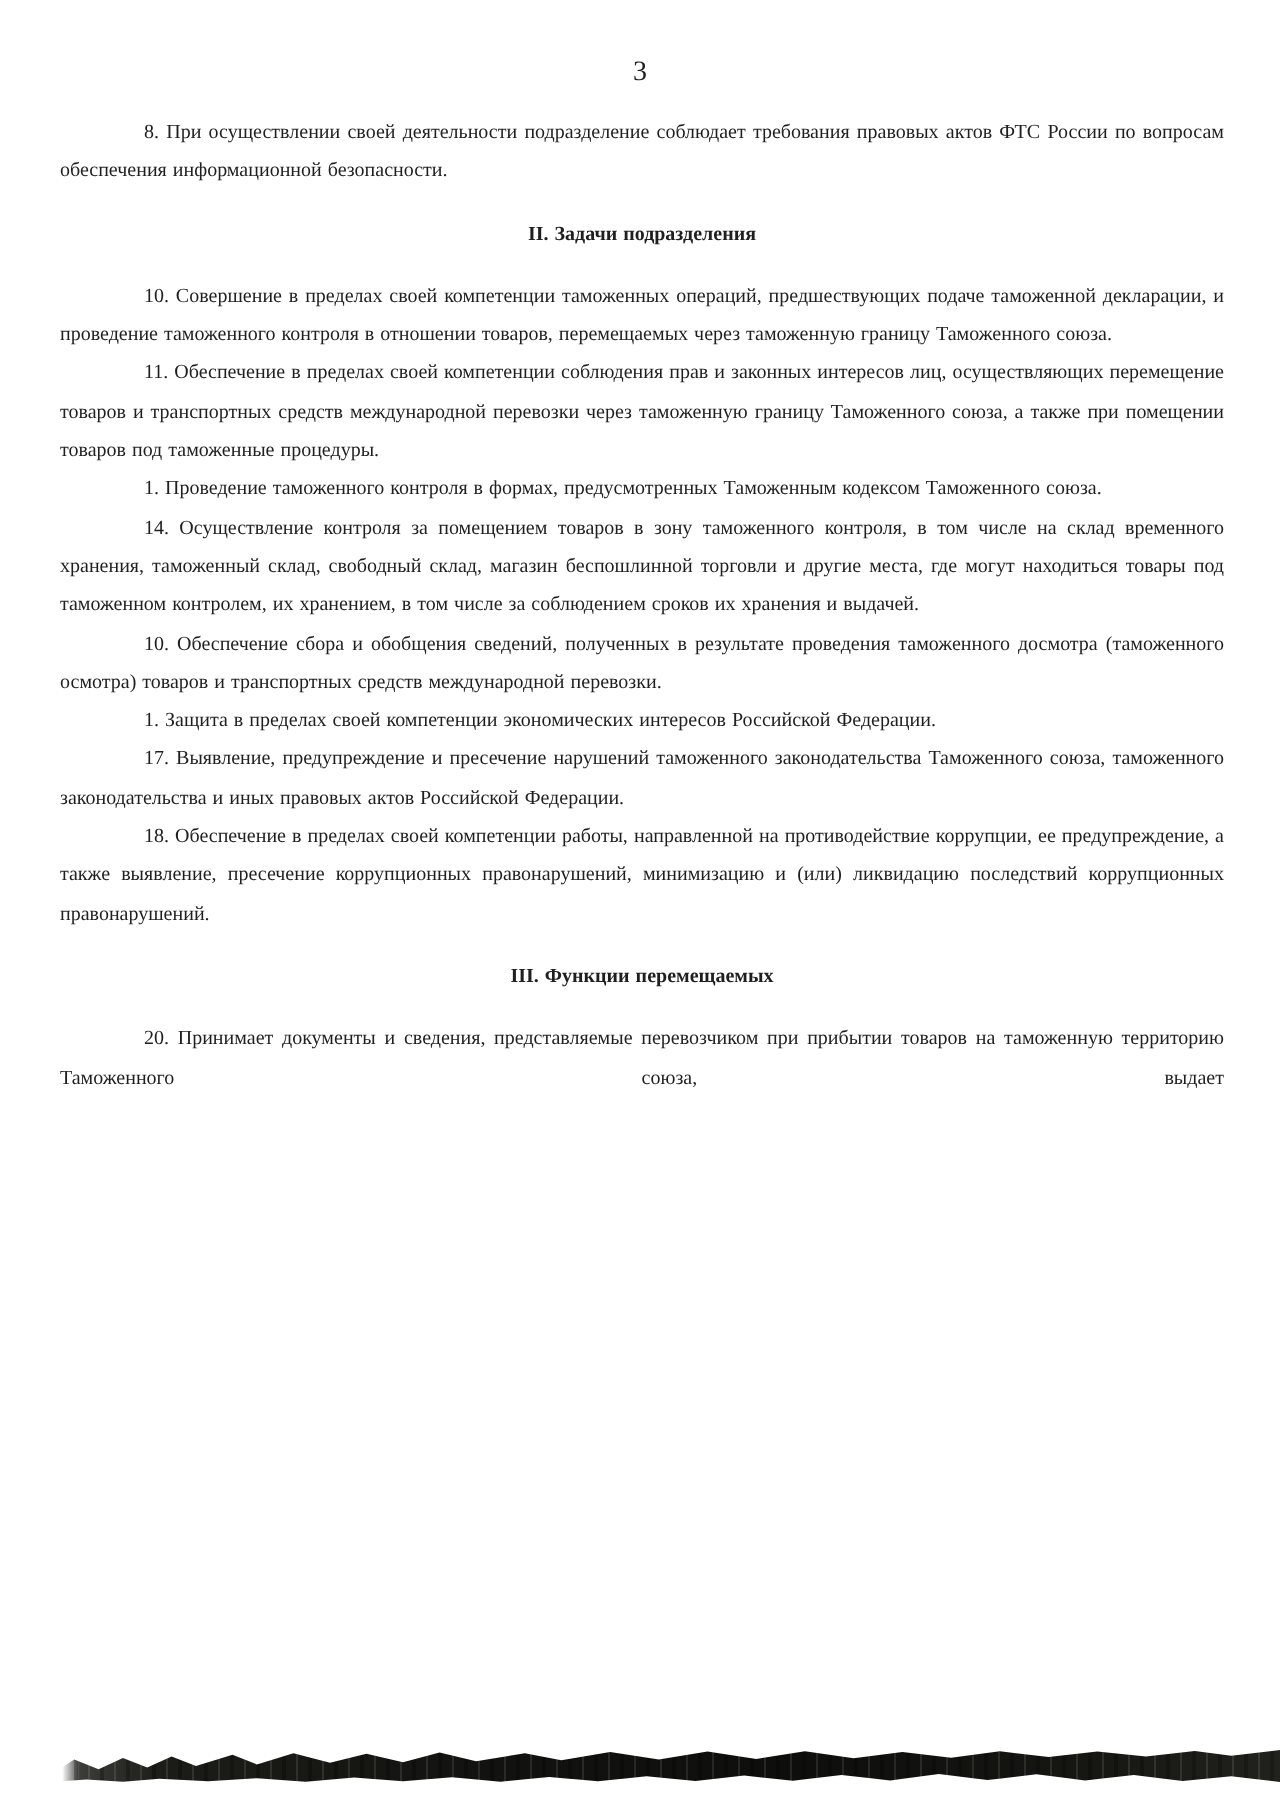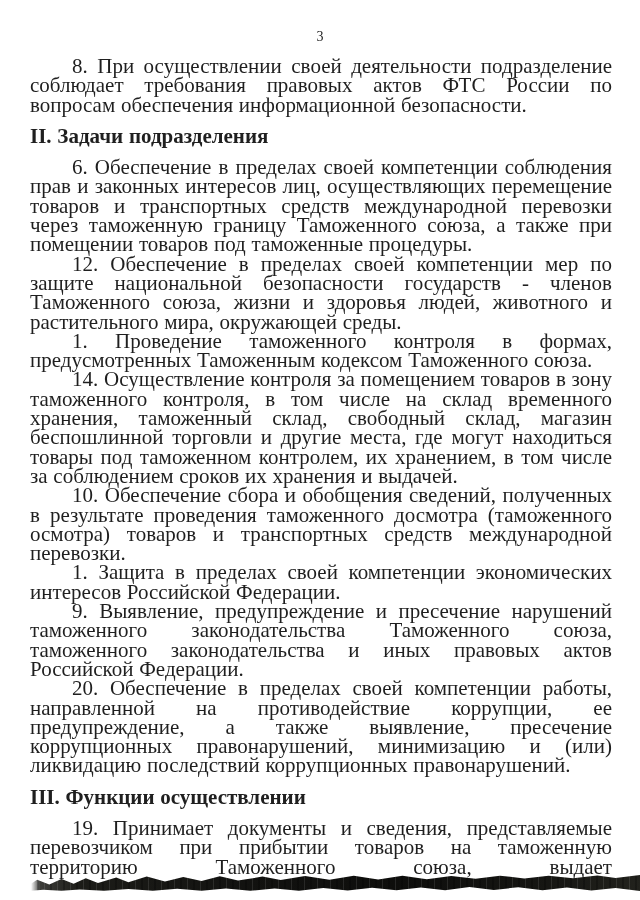--- a/index.html
+++ b/index.html
@@ -17,34 +17,35 @@
     color: #1f1f1f;
   }
   .page-number {
     margin: 30px 0 13px 0;
     text-align: center;
     font-size: 14px;
     line-height: 14px;
   }
   .doc-body {
     margin: 0 28px 0 30px;
-    font-size: 21px;
+    font-size: 10px;
     line-height: 19.3px;
     word-spacing: 0.5px;
   }
   .para {
     margin: 0;
     text-align: justify;
     text-indent: 42px;
   }
   .para.justify-last {
     text-align-last: justify;
   }
   .heading {
     margin: 12px 0 12px 0;
+    text-align: center;
     font-weight: bold;
     text-indent: 0;
   }
   
   .scan-bar {
     position: absolute;
     left: 31px;
     right: 0;
     top: 875px;
     height: 16px;
@@ -76,26 +77,26 @@
 </style>
 </head>
 <body>
 
 <div class="page">
   <div class="page-number">3</div>
 
   <div class="doc-body">
       <div class="para">8. При осуществлении своей деятельности подразделение соблюдает требования правовых актов ФТС России по вопросам обеспечения информационной безопасности.</div>
       <div class="heading">II. Задачи подразделения</div>
-      <div class="para">6. Обеспечение в пределах своей компетенции соблюдения прав и законных интересов лиц, осуществляющих перемещение товаров и  транспортных средств международной перевозки через таможенную границу Таможенного союза, а также при помещении товаров под таможенные процедуры.</div>
-      <div class="para">12. Обеспечение в пределах своей компетенции мер по защите национальной безопасности государств - членов Таможенного союза, жизни и здоровья людей, животного и растительного мира, окружающей среды.</div>
+      <div class="para">10. Совершение в пределах своей компетенции таможенных операций, предшествующих подаче таможенной декларации, и проведение таможенного контроля в отношении товаров, перемещаемых через таможенную границу Таможенного союза.</div>
+      <div class="para">11. Обеспечение в пределах своей компетенции соблюдения прав и законных интересов лиц, осуществляющих перемещение товаров и  транспортных средств международной перевозки через таможенную границу Таможенного союза, а также при помещении товаров под таможенные процедуры.</div>
       <div class="para">1. Проведение таможенного контроля в формах, предусмотренных Таможенным кодексом Таможенного союза.</div>
       <div class="para">14. Осуществление контроля за помещением товаров в зону таможенного контроля, в том числе на склад временного хранения, таможенный склад, свободный склад, магазин беспошлинной торговли и другие места, где могут находиться товары под таможенном контролем, их хранением, в том числе за соблюдением сроков их хранения и выдачей.</div>
       <div class="para">10. Обеспечение сбора и обобщения сведений, полученных в результате проведения таможенного досмотра (таможенного осмотра) товаров и транспортных средств международной перевозки.</div>
       <div class="para">1. Защита в пределах своей компетенции экономических интересов Российской Федерации.</div>
-      <div class="para">9. Выявление, предупреждение и пресечение нарушений таможенного законодательства Таможенного союза, таможенного законодательства и иных правовых актов Российской Федерации.</div>
-      <div class="para">20. Обеспечение в пределах своей компетенции работы, направленной на противодействие коррупции, ее предупреждение, а также выявление, пресечение коррупционных правонарушений, минимизацию и  (или) ликвидацию последствий коррупционных правонарушений.</div>
-      <div class="heading">III. Функции осуществлении</div>
-      <div class="para justify-last">19. Принимает документы и сведения, представляемые перевозчиком при прибытии товаров на таможенную территорию Таможенного  союза, выдает</div>
+      <div class="para">17. Выявление, предупреждение и пресечение нарушений таможенного законодательства Таможенного союза, таможенного законодательства и иных правовых актов Российской Федерации.</div>
+      <div class="para">18. Обеспечение в пределах своей компетенции работы, направленной на противодействие коррупции, ее предупреждение, а также выявление, пресечение коррупционных правонарушений, минимизацию и  (или) ликвидацию последствий коррупционных правонарушений.</div>
+      <div class="heading">III. Функции перемещаемых</div>
+      <div class="para justify-last">20. Принимает документы и сведения, представляемые перевозчиком при прибытии товаров на таможенную территорию Таможенного  союза, выдает</div>
     </div>
 
   <div class="scan-bar"></div>
 </div>
 
 </body></html>

